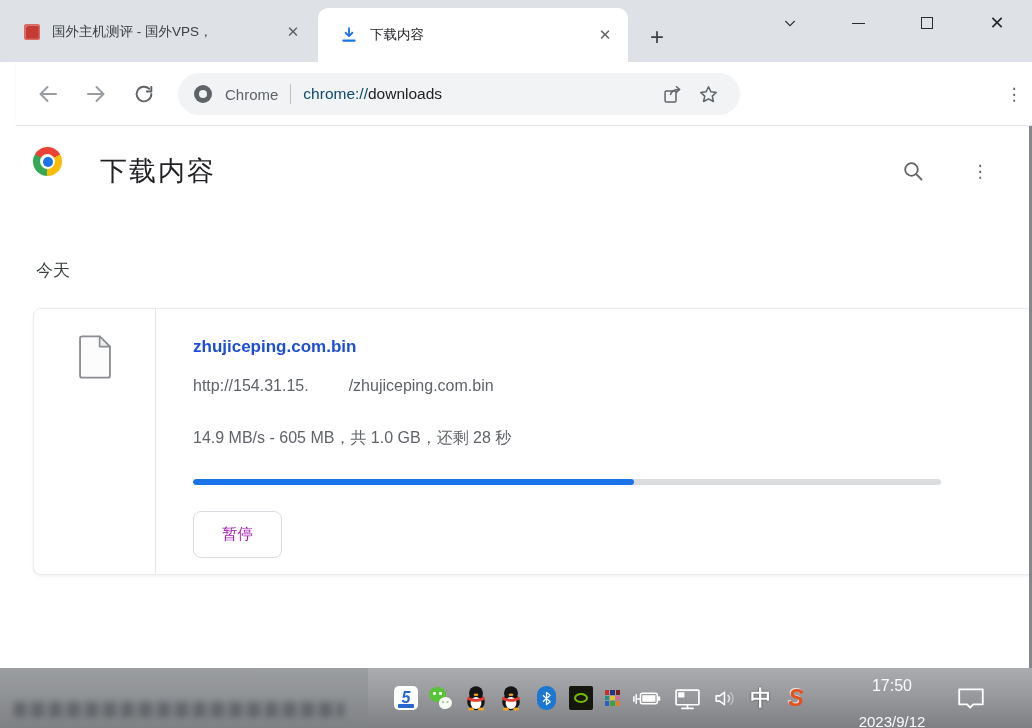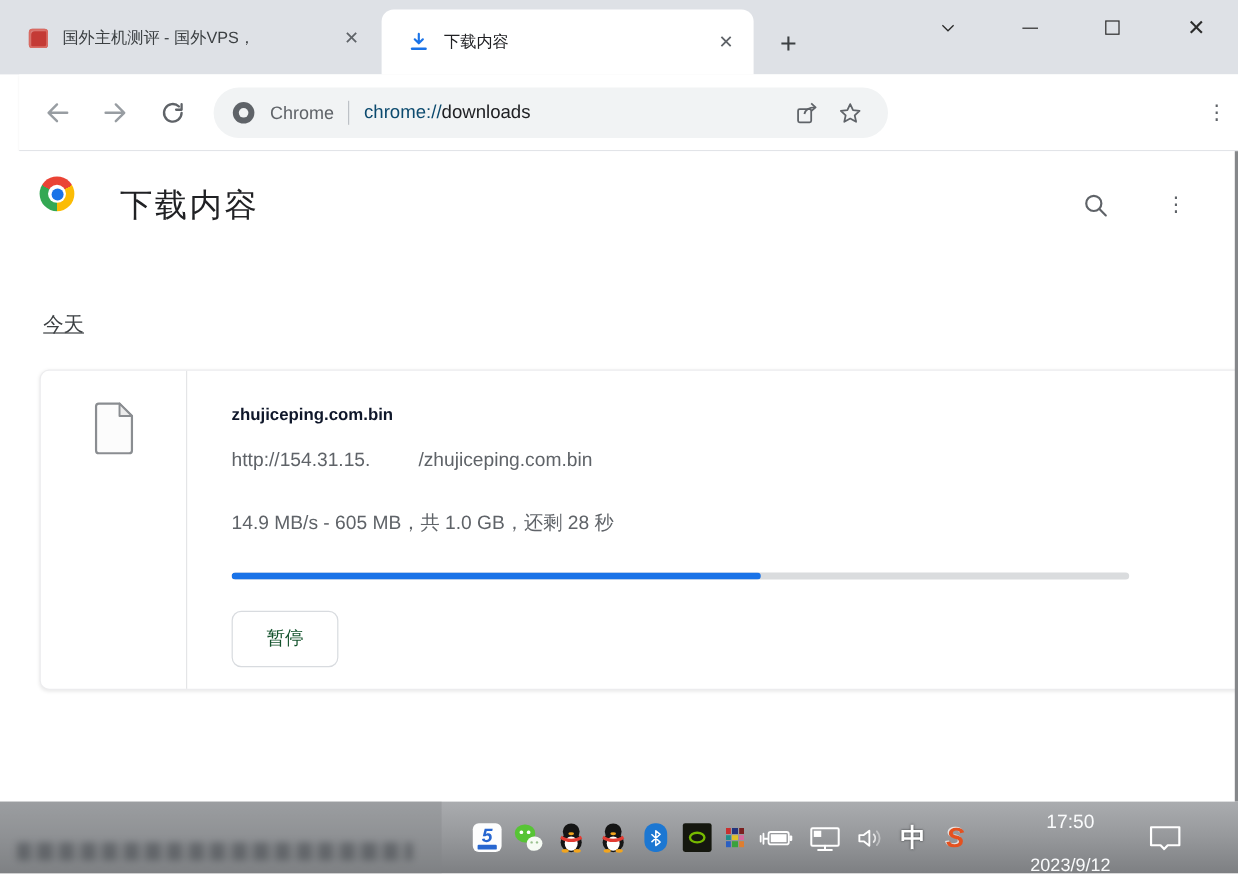--- a/index.html
+++ b/index.html
@@ -43,34 +43,34 @@
   
   .page { position:absolute; left:0; top:126px; width:1032px; height:542px; background:#fff; }
   .scroll-line { position:absolute; right:0; top:0; width:3px; height:542px; background:#85878a; }
   .page-logo { position:absolute; left:33px; top:21px; width:29px; height:29px; border-radius:50%;
      background:conic-gradient(from 60deg, #fbbc05 0 120deg, #34a853 120deg 240deg, #ea4335 240deg 360deg); }
   .page-logo::before { content:""; position:absolute; left:7px; top:7px; width:15px; height:15px; border-radius:50%; background:#fff; }
   .page-logo::after { content:""; position:absolute; left:9.5px; top:9.5px; width:10px; height:10px; border-radius:50%; background:#1a73e8; }
   .page-title { position:absolute; left:100px; top:27px; font-size:27px; color:#202124; letter-spacing:2px; }
   .page-action { position:absolute; top:29px; width:32px; height:32px; display:flex; align-items:center; justify-content:center; color:#5f6368; cursor:pointer; }
   .act-search { left:897px; } .act-menu { left:964px; font-size:17px; }
-  .date-group { position:absolute; left:36px; top:133px; font-size:17px; color:#3c4043;text-decoration:underline; }
+  .date-group { position:absolute; left:36px; top:133px; font-size:17px; color:#3c4043; }
 
   .card { position:absolute; left:33px; top:182px; width:1004px; height:267px; background:#fff; border:1px solid #ececee; border-radius:8px; box-shadow:0 1px 3px rgba(0,0,0,.08); display:flex; }
   .card-iconcol { width:122px; border-right:1px solid #e4e5e7; flex:none; display:flex; justify-content:center; }
   .file-icon { margin-top:25px; }
   .card-body { flex:1; padding:28px 0 0 37px; }
-  .dl-filename { font-size:14px; font-weight:700; color:#0f172a; text-decoration:none; display:inline-block; cursor:pointer; }
+  .dl-filename { font-size:17px; font-weight:700; color:#1d4ed8; text-decoration:none; display:inline-block; cursor:pointer; }
   .dl-url { margin-top:20px; font-size:16px; color:#5f6368; }
   .dl-url .gap { display:inline-block; width:40px; }
   .dl-status { margin-top:33px; font-size:16px; color:#5f6368; }
   .progress { margin-top:30px; width:748px; height:6px; border-radius:3px; background:#dadcde; overflow:hidden; }
   .progress-fill { height:100%; background:#1a73e8; border-radius:3px; }
   .btn-row { margin-top:26px; display:flex; gap:12px; }
-  .dl-btn { min-width:89px; height:47px; padding:0 22px; background:#fff; border:1px solid #d8dbdf; border-radius:8px; font-size:15.5px; color:#14532d; font-weight:500; font-family:inherit; cursor:pointer; }
+  .dl-btn { min-width:89px; height:47px; padding:0 22px; background:#fff; border:1px solid #d8dbdf; border-radius:8px; font-size:15.5px; color:#a21caf; font-weight:500; font-family:inherit; cursor:pointer; }
 
   
   .taskbar { position:absolute; left:0; top:668px; width:1032px; height:60px;
      background:linear-gradient(180deg,#aaacaf 0%,#989a9d 45%,#7d7f82 100%); }
   .blur-zone { position:absolute; left:0; top:0; width:368px; height:60px; background:rgba(130,132,135,.35); }
   .blur-text { position:absolute; left:14px; top:34px; width:330px; height:15px; border-radius:2px; opacity:.55;
      background:repeating-linear-gradient(90deg, rgba(45,50,56,.75) 0 11px, rgba(45,50,56,.2) 11px 18px); filter:blur(3px); }
   .tray { position:absolute; left:394px; top:0; height:60px; display:flex; align-items:center; gap:11px; }
   .tray-ic { width:24px; height:24px; display:flex; align-items:center; justify-content:center; flex:none; cursor:pointer; }
 

